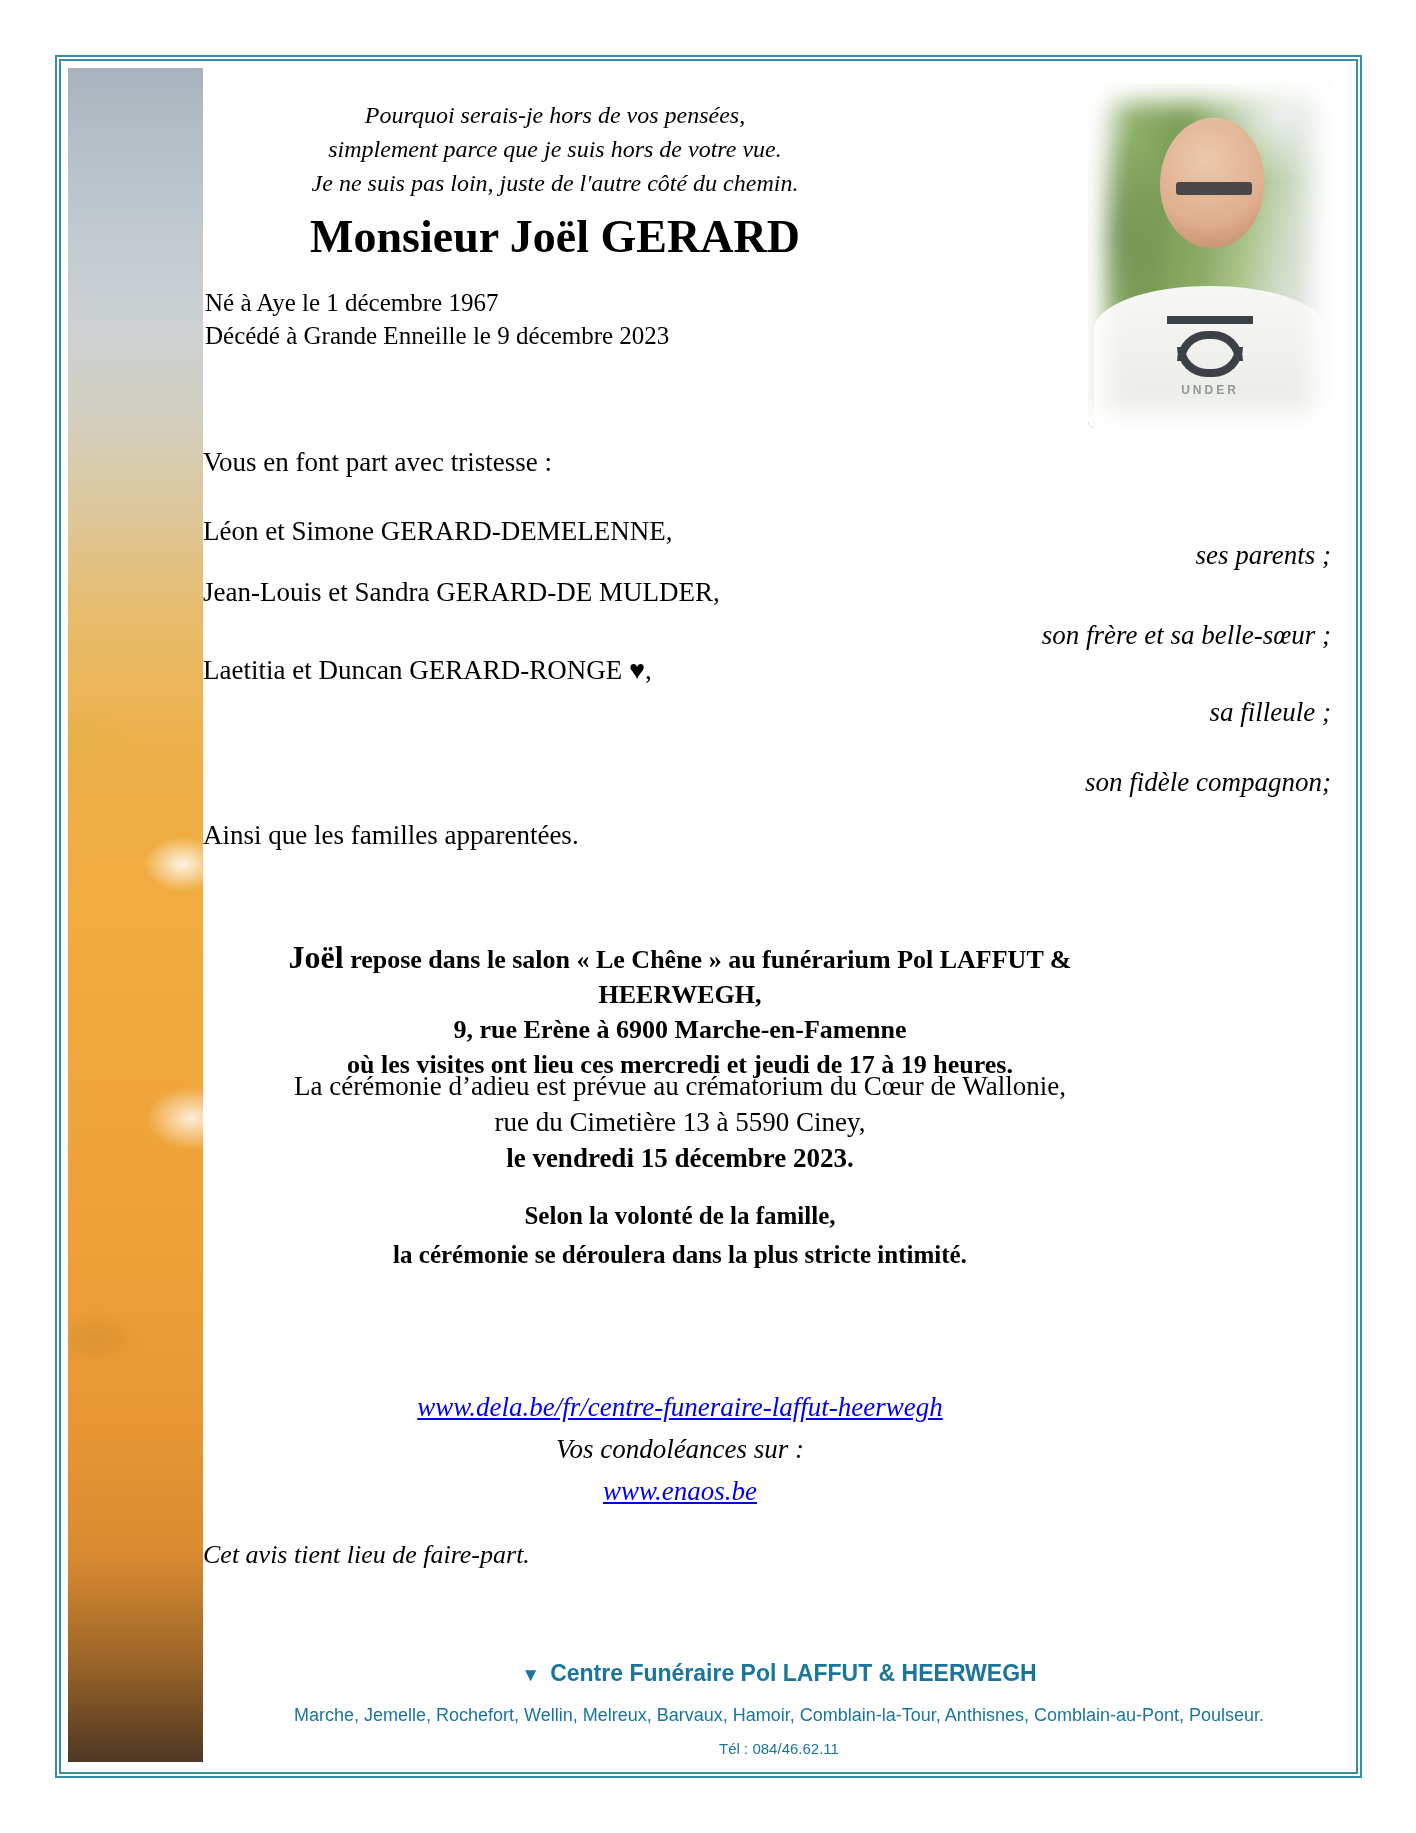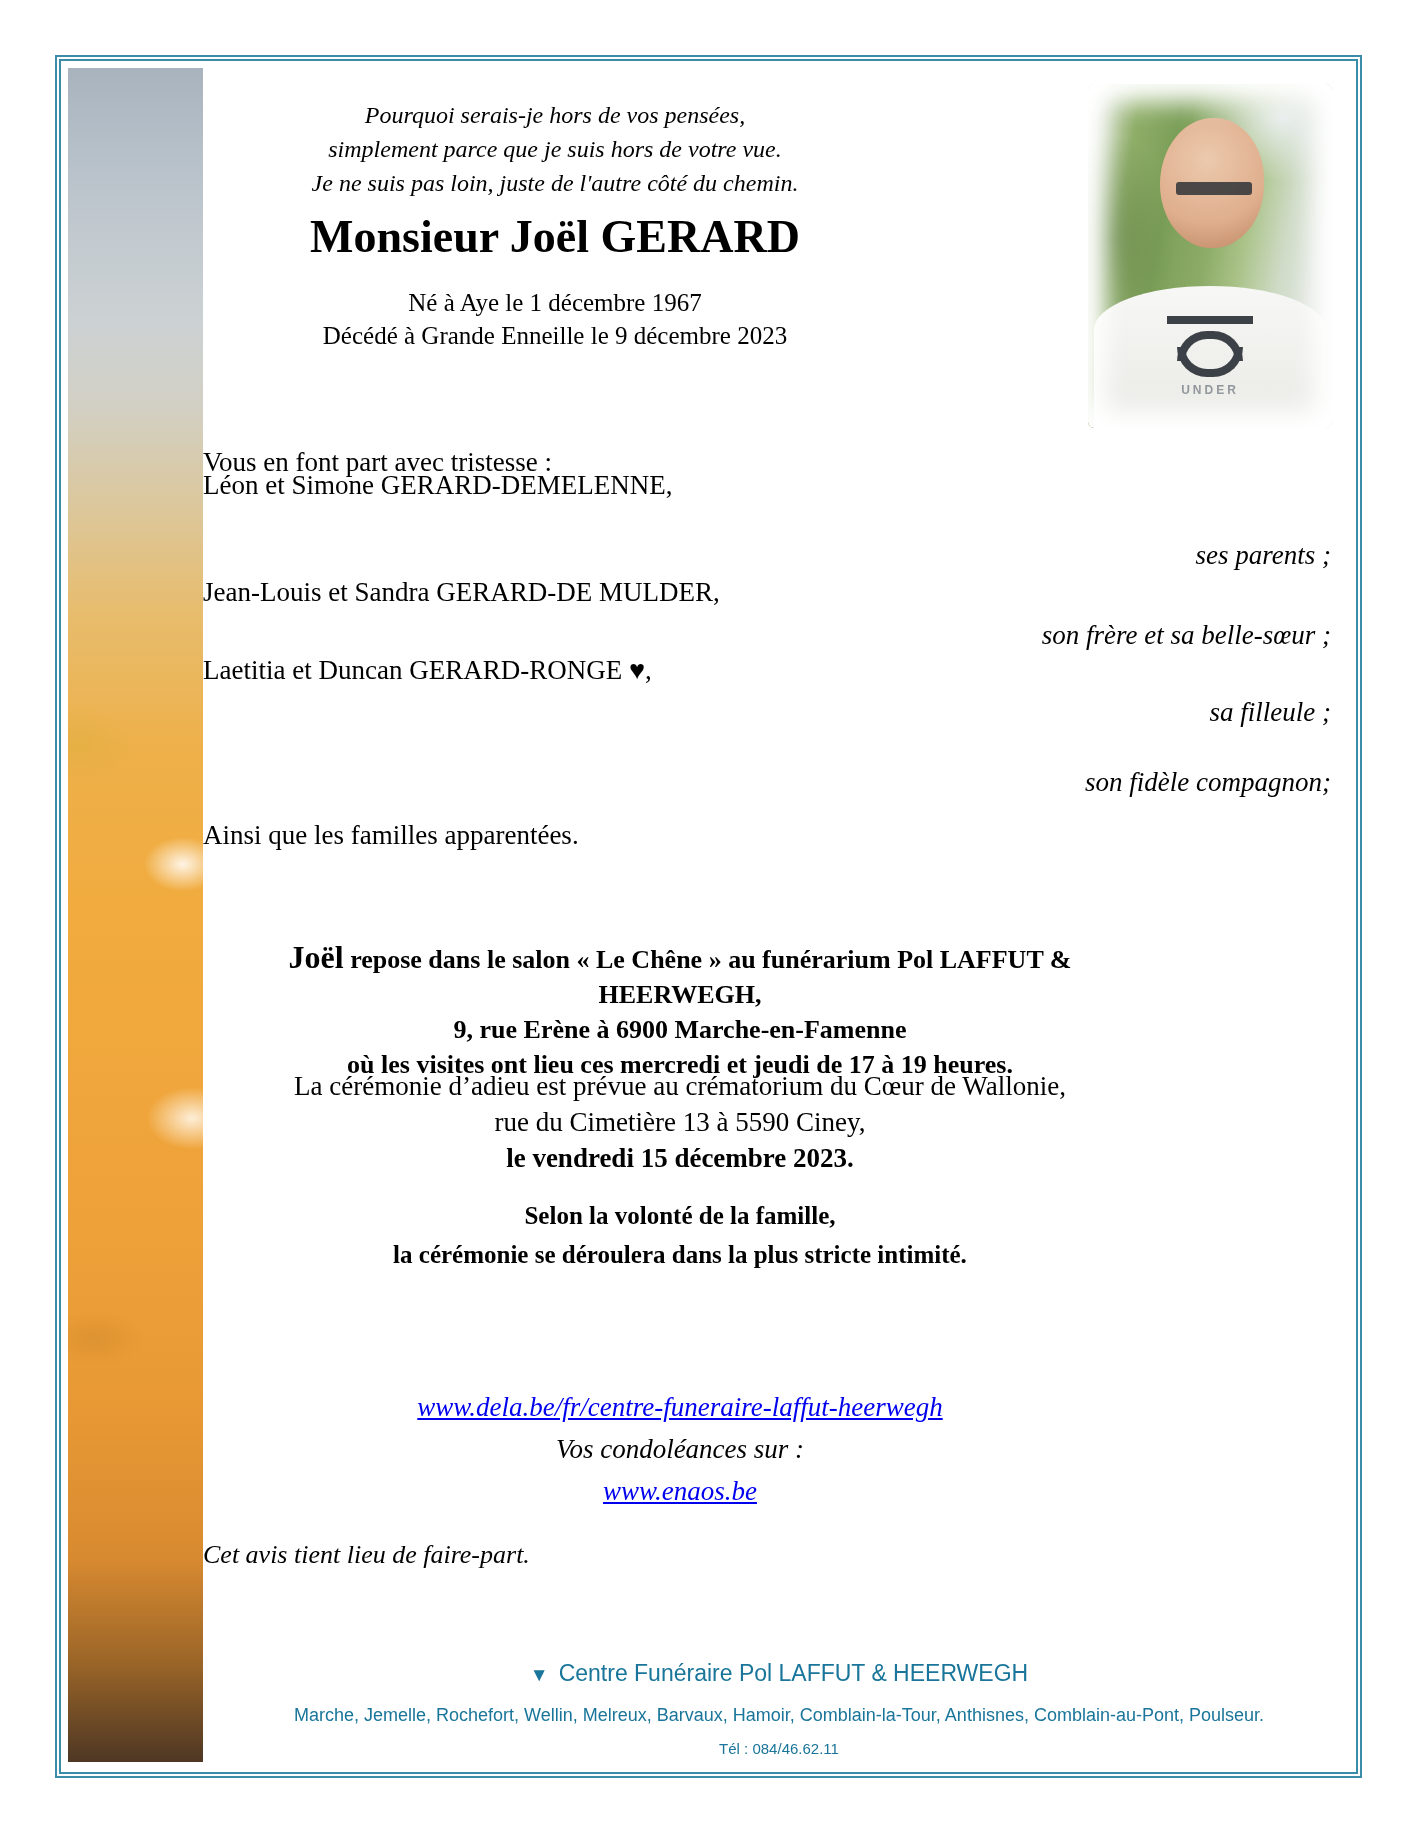--- a/index.html
+++ b/index.html
@@ -38,34 +38,34 @@
       border-radius:0 0 50px 50px;margin:-14px auto 0 auto;}
   .ua-text{margin-top:6px;font-family:"Liberation Sans",sans-serif;font-weight:bold;
       font-size:12px;letter-spacing:3px;color:#8d9499;}
   .photo-feather{position:absolute;inset:0;box-shadow:inset 0 0 24px 18px #ffffff;border-radius:6px;}
 
   
   .abs{position:absolute;}
   .quote{left:205px;top:98px;width:700px;text-align:center;font-style:italic;
       font-size:24px;line-height:34px;}
   .title{left:205px;top:210px;width:700px;text-align:center;font-weight:bold;font-size:46px;}
-  .dates{left:205px;top:286px;width:700px;text-align:center;font-size:25px;line-height:33px;}
+  .dates{left:205px;top:286px;width:700px;font-size:25px;line-height:33px;}
   .fam{left:203px;width:1128px;font-size:27px;font-family:Liberation Serif, serif;}
   .rel{text-align:right;font-style:italic;}
   .center-col{left:205px;width:950px;text-align:center;}
   .visit{top:940px;font-weight:bold;font-size:26px;line-height:35px;}
   .big-name{font-size:32px;}
   .cerem{top:1068px;font-size:27px;line-height:36px;}
   .cerem .bold{font-weight:bold;}
   .note{top:1196px;font-weight:bold;font-size:25px;line-height:39px;}
   .condo{top:1386px;font-style:italic;font-size:27px;line-height:42px;}
   .condo a{color:#0000ee;}
   .notice{left:203px;top:1540px;font-style:italic;font-size:26px;}
   .footer{left:203px;width:1152px;text-align:center;font-family:"Liberation Sans","DejaVu Sans",sans-serif;color:#19759a;}
-  .f-company{top:1660px;font-weight:normal;font-size:23px;}
+  .f-company{top:1660px;font-weight:bold;font-size:23px;}
   .f-company .tri{font-size:19px;margin-right:10px;}
   .f-cities{top:1705px;font-size:18px;}
   .f-phone{top:1740px;font-size:15px;}
 </style>
 </head>
 <body>
 
 <div class="page">
   <div class="sheet-border"></div>
   <div class="leaf-strip"></div>
@@ -93,21 +93,21 @@
     <div>Je ne suis pas loin, juste de l'autre côté du chemin.</div>
   </div>
 
   <div class="abs dates">
     <div>Né à Aye le 1 décembre 1967</div>
     <div>Décédé à Grande Enneille le 9 décembre 2023</div>
   </div>
 
   <div class="abs fam" style="top:447px">Vous en font part avec tristesse :</div>
 
-  <div class="abs fam" style="top:470px">Léon et Simone GERARD-DEMELENNE,</div>
+  <div class="abs fam" style="top:516px">Léon et Simone GERARD-DEMELENNE,</div>
   <div class="abs fam rel" style="top:540px">ses parents ;</div>
 
   <div class="abs fam" style="top:577px">Jean-Louis et Sandra GERARD-DE MULDER,</div>
   <div class="abs fam rel" style="top:620px">son frère et sa belle-sœur ;</div>
 
   <div class="abs fam" style="top:655px"><span>Laetitia et Duncan GERARD-RONGE</span> <span>♥</span><span>,</span></div>
   <div class="abs fam rel" style="top:697px">sa filleule ;</div>
 
   <div class="abs fam rel" style="top:767px">son fidèle compagnon;</div>
 

